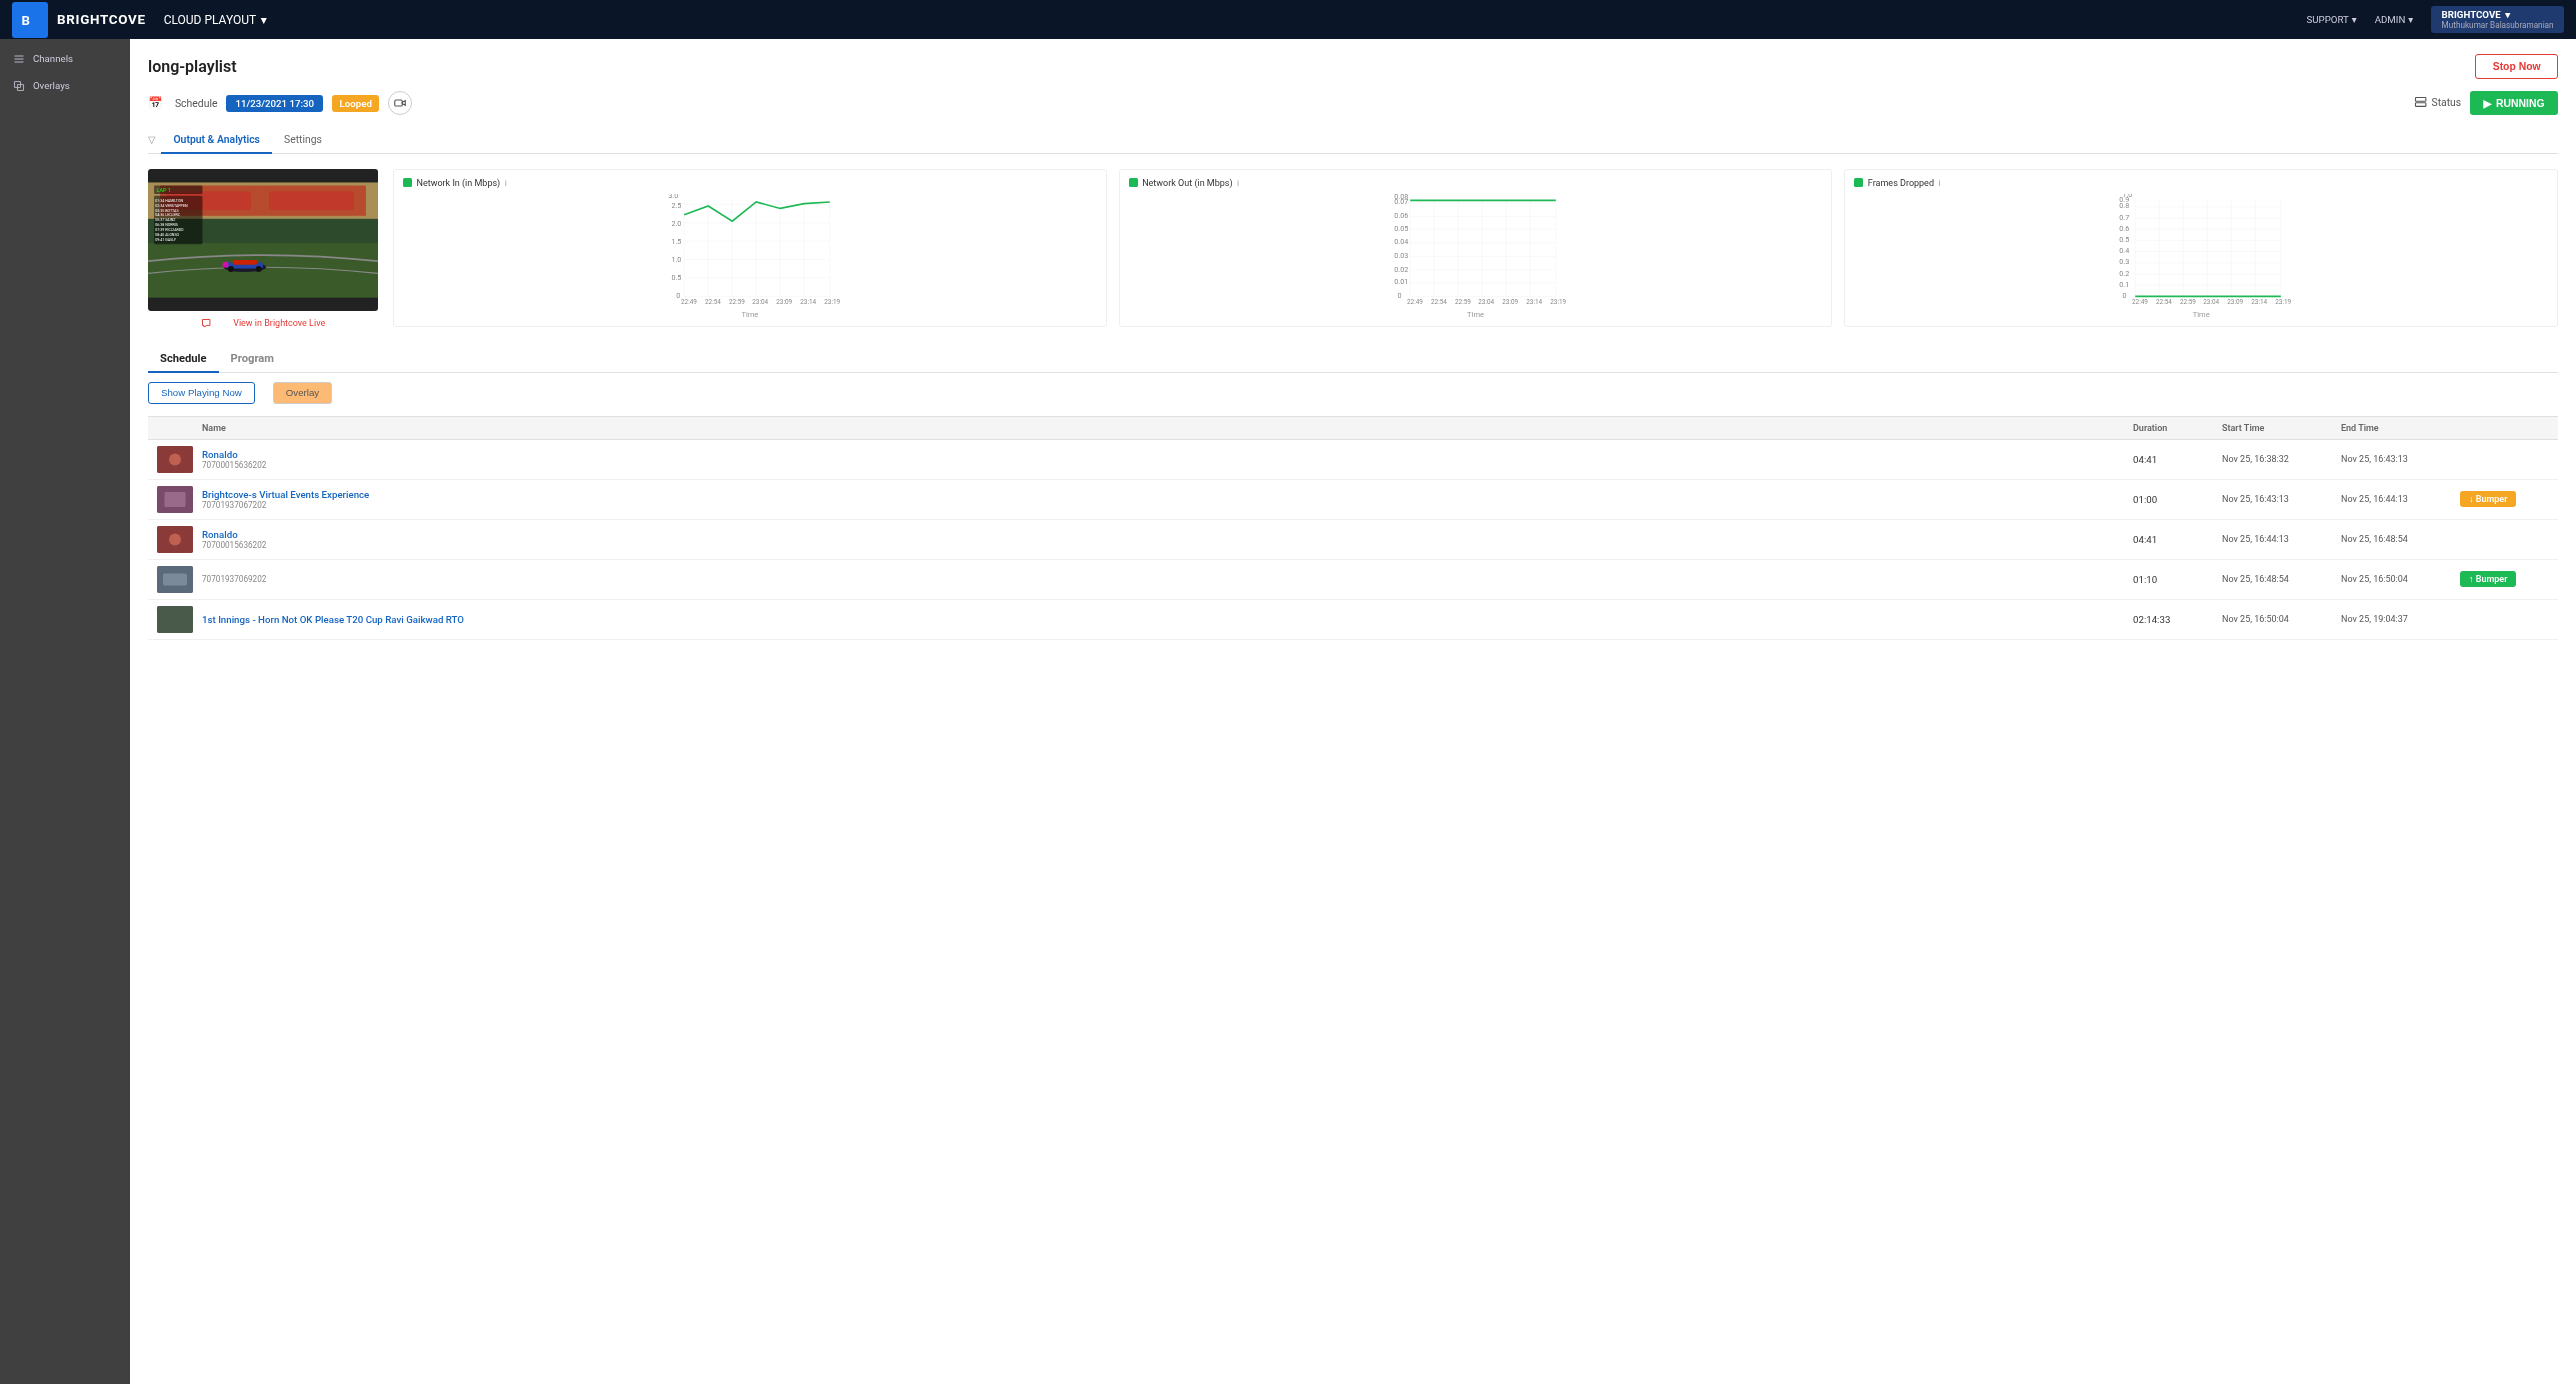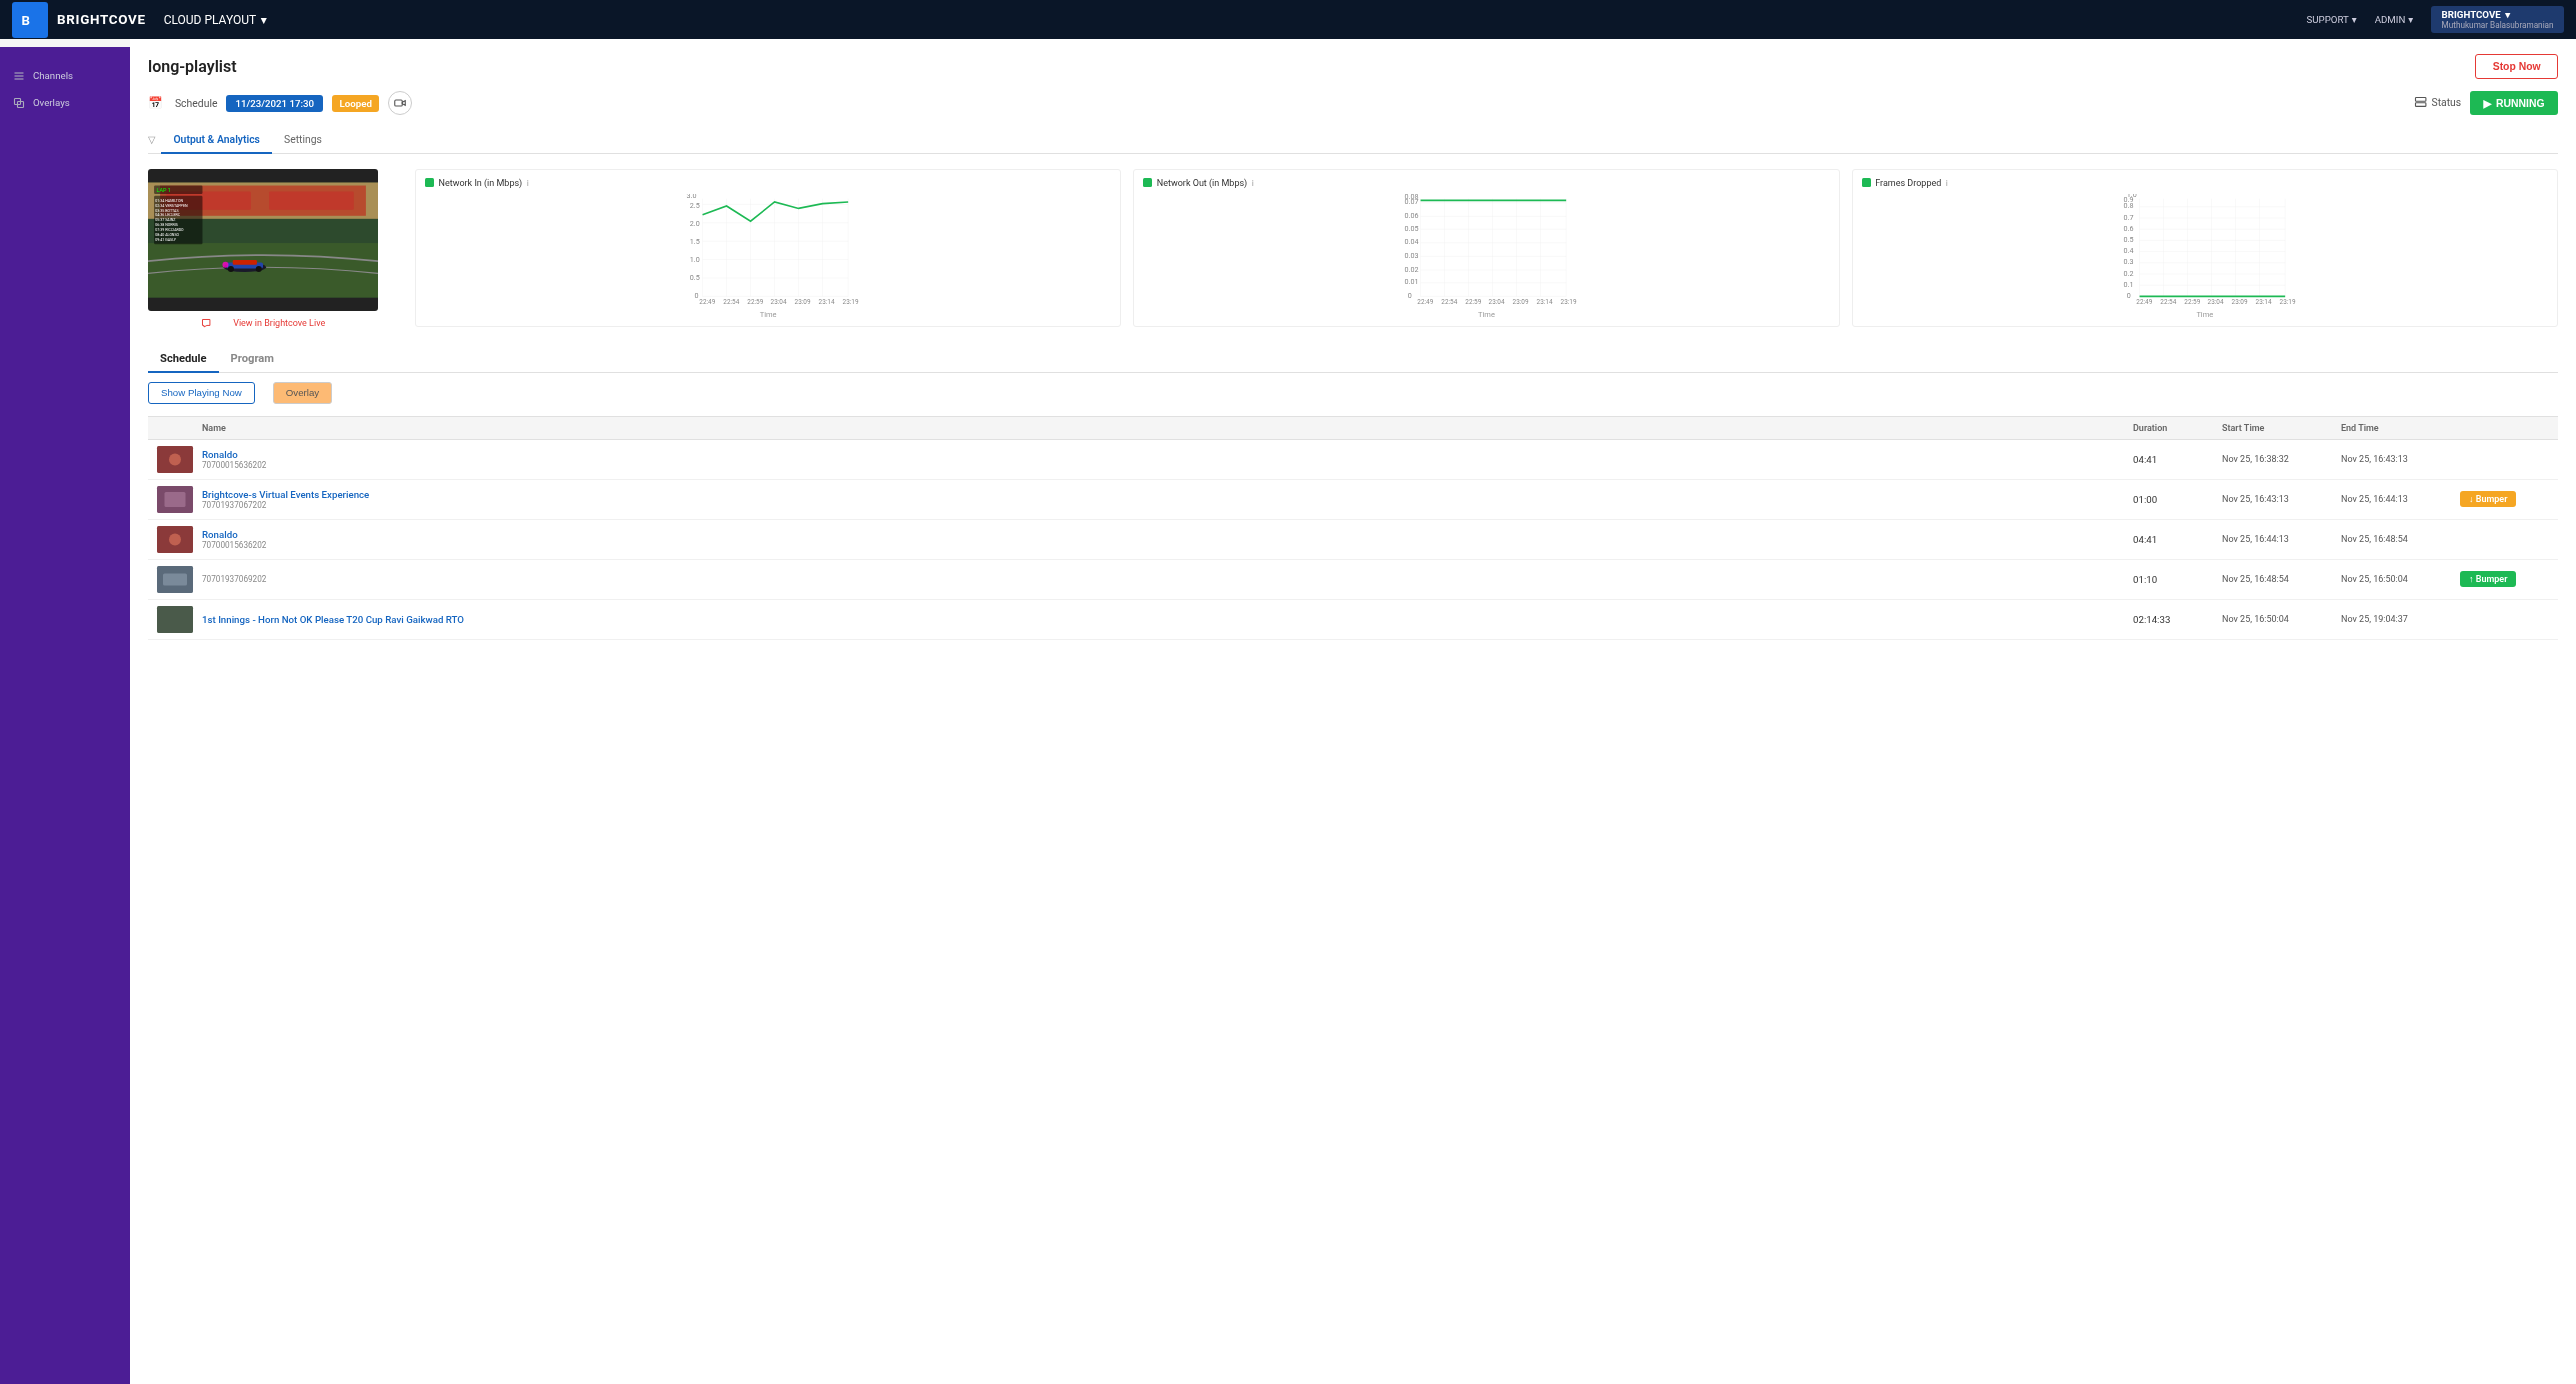--- a/index.html
+++ b/index.html
@@ -16,21 +16,21 @@
     .topnav-section span { color: white; }
     .topnav-spacer { flex: 1; }
     .topnav-right { display: flex; align-items: center; gap: 18px; }
     .topnav-link { color: #ccd; font-size: 9.7px; display: flex; align-items: center; gap: 3px; cursor: pointer; }
     .topnav-user-box { background: #1e3a6e; padding: 3px 10.4px; display: flex; flex-direction: column; align-items: flex-start; border-radius: 3px; cursor: pointer; }
     .topnav-user-name { color: white; font-size: 9.7px; font-weight: 700; display: flex; align-items: center; gap: 4.5px; }
     .topnav-user-sub { color: #aab; font-size: 8.2px; }
 
     
     .sidebar {
-      position: fixed; top: 47px; left: 0; width: 130px; bottom: 0; background: #4c1d95; padding-top: 15px;
+      position: fixed; top: 30px; left: 0; width: 130px; bottom: 0; background: #404040; padding-top: 15px;
     }
     .sidebar-item { display: flex; align-items: center; gap: 7.5px; padding: 7.5px 13.4px; color: #aab; cursor: pointer; font-size: 9.7px; }
     .sidebar-item svg { width: 12px; height: 12px; fill: none; stroke: #aab; stroke-width: 1.5; }
     .sidebar-item span { color: #ccd; }
 
     
     .main { margin-top: 39px; margin-left: 130px; padding: 15px 18px; background: white; min-height: calc(100vh - 39px); }
 
     
     .page-header { display: flex; align-items: center; justify-content: space-between; margin-bottom: 12px; }
@@ -53,21 +53,21 @@
     .tab { padding: 6px 12px; font-size: 10.4px; color: #666; cursor: pointer; border-bottom: 2.2px solid transparent; margin-bottom: -1.5px; }
     .tab.active { color: #1565c0; border-bottom: 2.2px solid #1565c0; font-weight: 600; }
 
     
     .analytics-row { display: flex; gap: 15px; margin-bottom: 18px; align-items: flex-start; }
     .video-preview { width: 230px; flex-shrink: 0; }
     .video-thumb { width: 100%; height: 142px; background: #222; border-radius: 3px; overflow: hidden; position: relative; }
     .view-link { color: #e53935; font-size: 9px; display: flex; align-items: flex-end; gap: 22px; margin-top: 7.5px; cursor: pointer; justify-content: center; }
 
     
-    .charts-row { display: flex; gap: 12px; flex: 1; margin-left: 22px; }
+    .charts-row { display: flex; gap: 12px; flex: 1; }
     .chart-box { flex: 1; background: white; border: 0.7px solid #eee; border-radius: 3px; padding: 7.5px 9px; }
     .chart-title { font-size: 9px; color: #333; margin-bottom: 6px; display: flex; align-items: center; gap: 4.5px; }
     .chart-legend { width: 9px; height: 9px; background: #1db954; border-radius: 1.5px; display: inline-block; }
     .chart-info { color: #999; font-size: 8.2px; cursor: pointer; }
     .chart-xlabel { text-align: center; font-size: 7.5px; color: #999; margin-top: 1.5px; }
 
     
     .schedule-section { margin-top: 6px; }
     .schedule-tabs { display: flex; gap: 0; margin-bottom: 9px; border-bottom: 1.5px solid #e0e0e0; }
     .schedule-tab { padding: 6px 12px; font-size: 11.2px; font-weight: 700; color: #888; cursor: pointer; border-bottom: 2.2px solid transparent; margin-bottom: -1.5px; }

